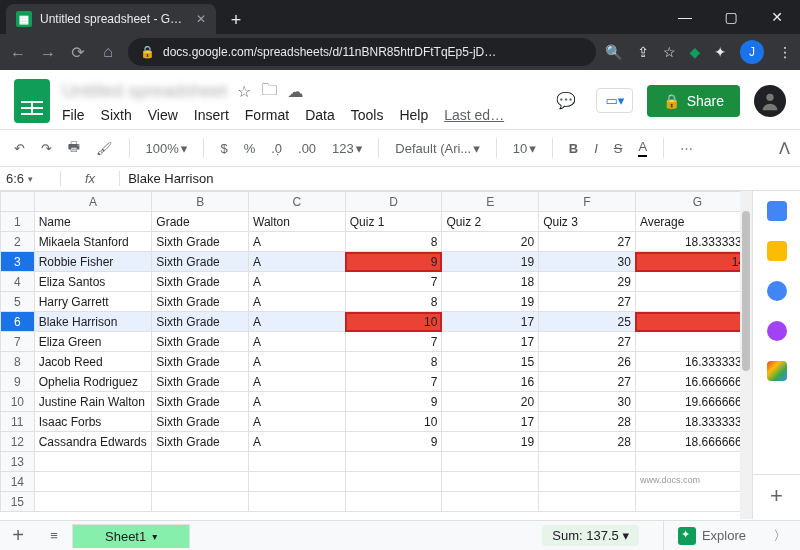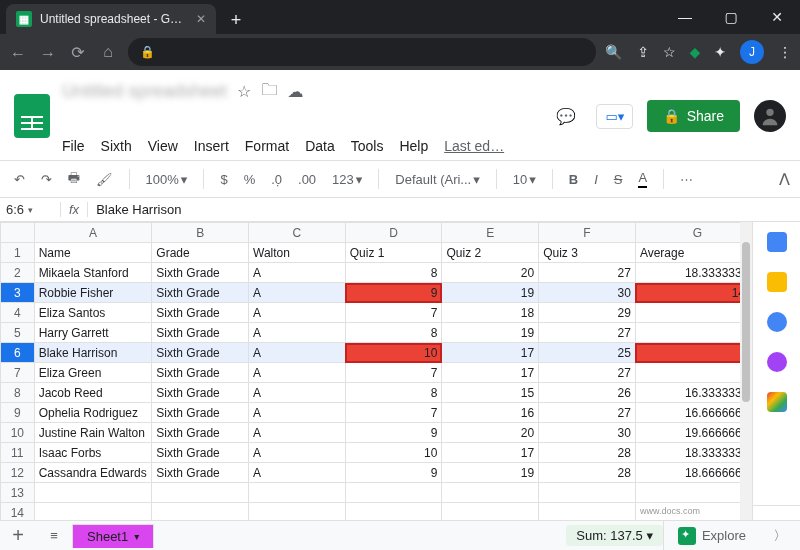--- a/index.html
+++ b/index.html
@@ -21,39 +21,39 @@
   .profile-dot{width:24px;height:24px;border-radius:50%;background:#1a73e8;color:#fff;display:flex;align-items:center;justify-content:center;font-size:12px;}
   
   .gs-head{display:flex;align-items:center;padding:8px 14px 0 14px;gap:12px;}
   .sheets-icon{width:36px;height:44px;background:#0f9d58;border-radius:4px;position:relative;}
   .sheets-icon::after{content:"";position:absolute;left:7px;right:7px;top:22px;bottom:8px;background:linear-gradient(#fff,#fff) 0 0/100% 2px no-repeat,linear-gradient(#fff,#fff)0 50%/100% 2px no-repeat,linear-gradient(#fff,#fff)0 100%/100% 2px no-repeat,linear-gradient(#fff,#fff)50% 0/2px 100% no-repeat;}
   .titlecol{display:flex;flex-direction:column;gap:2px;}
   .doctitle-row{display:flex;align-items:center;gap:10px;color:#5f6368;}
   .doctitle{font-size:18px;color:#b0b0b0;filter:blur(3px);}
   .ticon{cursor:pointer;font-size:16px;color:#5f6368;}
   .menus{display:flex;gap:16px;font-size:14px;color:#202124;}
-  .menus span{cursor:pointer;margin-top:31px;}
+  .menus span{cursor:pointer;}
   .menus .lastedit{color:#5f6368;text-decoration:underline;cursor:pointer;}
   .head-right{margin-left:auto;display:flex;align-items:center;gap:14px;}
   .hicon{width:32px;height:32px;border:1px solid #dadce0;border-radius:4px;display:flex;align-items:center;justify-content:center;color:#5f6368;cursor:pointer;font-size:16px;}
   .hicon.noborder{border:none;}
   .meet{border:1px solid #dadce0;border-radius:4px;padding:4px 8px;display:flex;align-items:center;gap:4px;color:#1a73e8;cursor:pointer;}
   .share-btn{background:#1a8e3e;color:#fff;border:none;border-radius:4px;padding:8px 16px;font-size:14px;font-weight:500;display:flex;align-items:center;gap:6px;cursor:pointer;}
   .avatar{width:32px;height:32px;border-radius:50%;background:#202124;display:flex;align-items:center;justify-content:center;}
   .avatar svg{width:22px;height:22px;}
   
   .toolbar{height:38px;border-top:1px solid #e0e0e0;border-bottom:1px solid #e0e0e0;margin-top:6px;display:flex;align-items:center;padding:0 10px;gap:8px;color:#5f6368;font-size:13px;}
   .tb{cursor:pointer;padding:3px 4px;display:flex;align-items:center;gap:2px;}
   .sep{width:1px;height:20px;background:#e0e0e0;margin:0 4px;}
   .toolbar .collapse{margin-left:auto;font-size:16px;cursor:pointer;}
   .underA{border-bottom:2px solid #000;padding-bottom:1px;}
   
   .fxbar{height:24px;display:flex;align-items:center;border-bottom:1px solid #e0e0e0;font-size:13px;}
   .namebox{width:60px;padding:0 6px;color:#333;display:flex;align-items:center;gap:4px;}
-  .fx{font-style:italic;color:#5f6368;padding:0 8px;border-left:1px solid #e0e0e0;border-right:1px solid #e0e0e0;}
+  .fx{font-style:italic;color:#5f6368;padding:0 24px;border-left:1px solid #e0e0e0;border-right:1px solid #e0e0e0;}
   .fxval{padding:0 8px;color:#202124;}
   
   .content{display:flex;height:calc(550px - 34px - 36px - 60px - 38px - 24px - 30px);}
   .gridwrap{flex:1;overflow:hidden;position:relative;}
   .sidepanel{width:48px;border-left:1px solid #e0e0e0;display:flex;flex-direction:column;align-items:center;padding-top:10px;gap:20px;}
   .sp-icon{width:20px;height:20px;border-radius:4px;cursor:pointer;}
   .sp-plus{margin-top:auto;margin-bottom:10px;color:#5f6368;font-size:22px;cursor:pointer;border-top:1px solid #e0e0e0;width:100%;text-align:center;padding-top:8px;}
   
   table{border-collapse:collapse;table-layout:fixed;width:760px;}
   th,td{border:1px solid #e0e0e0;height:20px;font-size:12px;padding:0 4px;overflow:hidden;white-space:nowrap;}
@@ -62,23 +62,23 @@
   td.rowh{background:#f8f9fa;text-align:center;color:#5f6368;width:32px;border:1px solid #e0e0e0;}
   .colA{width:112px;} .colB{width:92px;} .colC{width:92px;} .colD{width:92px;} .colE{width:92px;} .colF{width:92px;} .colG{width:118px;}
   td.num{text-align:right;}
   tr.sel td{background:#e8f0fe;}
   tr.sel td.rowh{background:#1a73e8;color:#fff;}
   td.hot{background:#ea4335 !important;outline:2px solid #c5221f;outline-offset:-2px;}
   
   .footer{height:30px;border-top:1px solid #e0e0e0;display:flex;align-items:center;font-size:13px;position:absolute;bottom:0;left:0;right:0;background:#f8f9fa;}
   .footer .plus{width:36px;text-align:center;font-size:20px;color:#5f6368;cursor:pointer;}
   .footer .all{width:36px;text-align:center;color:#5f6368;cursor:pointer;}
-  .sheet-tab{background:#d946ef;border:1px solid #e0e0e0;border-bottom:none;padding:4px 14px;display:flex;align-items:center;gap:6px;cursor:pointer;}
+  .sheet-tab{background:#86efac;border:1px solid #e0e0e0;border-bottom:none;padding:4px 32px;display:flex;align-items:center;gap:6px;cursor:pointer;}
   .footer .spacer{flex:1;}
-  .sumbox{background:#e6f4ea;border-radius:4px;padding:3px 10px;margin-right:0;color:#202124;cursor:pointer;}
+  .sumbox{background:#e6f4ea;border-radius:4px;padding:3px 10px;margin-right:24px;color:#202124;cursor:pointer;}
   .explore{display:flex;align-items:center;gap:6px;padding:0 14px;cursor:pointer;color:#5f6368;border-left:1px solid #e0e0e0;height:100%;}
   .explore .eicon{width:18px;height:18px;background:#0f9d58;border-radius:3px;position:relative;}
   .explore .eicon::after{content:"✦";position:absolute;color:#fff;font-size:11px;left:3px;top:1px;}
   .watermark{position:absolute;right:52px;bottom:34px;font-size:9px;color:#999;}
   .vscroll{position:absolute;right:0;top:0;bottom:0;width:12px;background:#f1f1f1;}
   .vscroll .thumb{position:absolute;left:2px;right:2px;top:20px;height:160px;background:#c1c1c1;border-radius:4px;}
 </style>
 </head>
 <body>
 
@@ -95,20 +95,21 @@
     <div>✕</div>
   </div>
 </div>
 <div class="addrbar">
   <span class="nav">←</span>
   <span class="nav">→</span>
   <span class="nav">⟳</span>
   <span class="nav">⌂</span>
   <div class="addrfield">
     <span class="lock">🔒</span>
+    <span>docs.google.com/spreadsheets/d/11nBNR85htrDFtTqEp5-jD…</span>
   </div>
   <div class="addricons">
     <span>🔍</span>
     <span>⇪</span>
     <span>☆</span>
     <span style="color:#0f9d58">◆</span>
     <span>✦</span>
     <div class="profile-dot">J</div>
     <span>⋮</span>
   </div>

